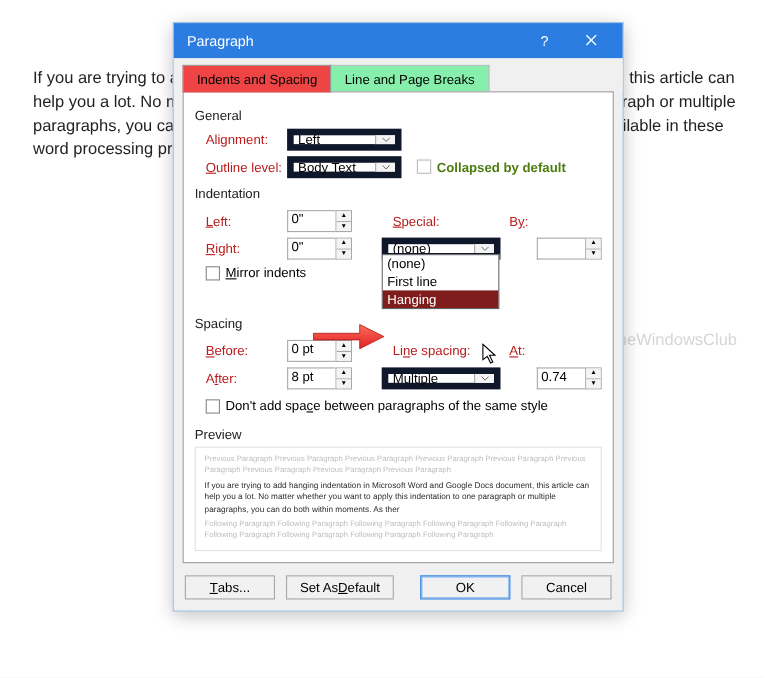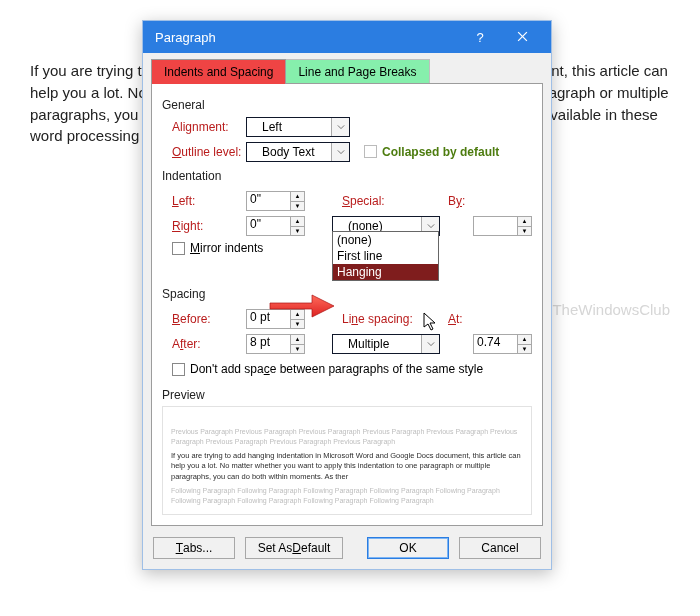--- a/index.html
+++ b/index.html
@@ -16,21 +16,21 @@
   .backdoc {
     position: absolute;
     top: 60px; left: 30px; right: 30px;
     font-size: 15px;
     line-height: 1.45;
     color: #222;
   }
   .backdoc .cursor { border-left: 1px solid #000; height: 16px; display:inline-block; vertical-align:middle;}
   .dialog {
     position: absolute;
-    top: 20px; left: 142px;
+    top: 20px; left: 157px;
     width: 410px;
     background: #f0f0f0;
     border: 1px solid #9fbfe6;
     box-shadow: 0 4px 16px rgba(0,0,0,.25);
   }
   .titlebar {
     background: #2b7de1;
     color: #fff;
     height: 32px;
     display: flex;
@@ -78,26 +78,26 @@
     margin: 3px 0;
     height: 22px;
   }
   .field-row .label {
     width: 84px;
     padding-left: 10px;
     color: #b91c1c;
   }
   .underline { text-decoration: underline; }
   .select {
-    border: 1px solid #0f172a;
+    border: 6px solid #0f172a;
     background: #fff;
     height: 20px;
     display: flex;
     align-items: center;
-    padding: 0 0 0 15px;
+    padding: 0 0 0 4px;
     font-size: 12px;
     position: relative;
     text-align: right;
   }
   .select .arrow {
     width: 18px; height: 100%;
     border-left: 1px solid #a8a8a8;
     display:flex; align-items:center; justify-content:center;
     background: #f4f4f4;
     margin-left:auto;
@@ -134,21 +134,21 @@
   .collapsed-row {
     display:flex; align-items:flex-start; color:#4d7c0f;font-weight:bold;
   }
   .collapsed-row .checkbox{border-color:#bbb;}
   .cols { display:flex; }
   .cols .colA { width: 170px; }
   .cols .colB { flex:1; }
   .colB .field-row .label { width: 84px; }
   .previewbox {
     border: 1px solid #e2e2e2;
-    padding: 20px 8px 8px 8px;
+    padding: 6px 8px 8px 8px;
     font-size: 7px;
     color: #bdbdbd;
     line-height: 1.4;
   }
   .previewbox .main {
     color: #2d2d2d;
     font-size: 7.5px;
     margin: 4px 0;
   }
   .bottomrow {

